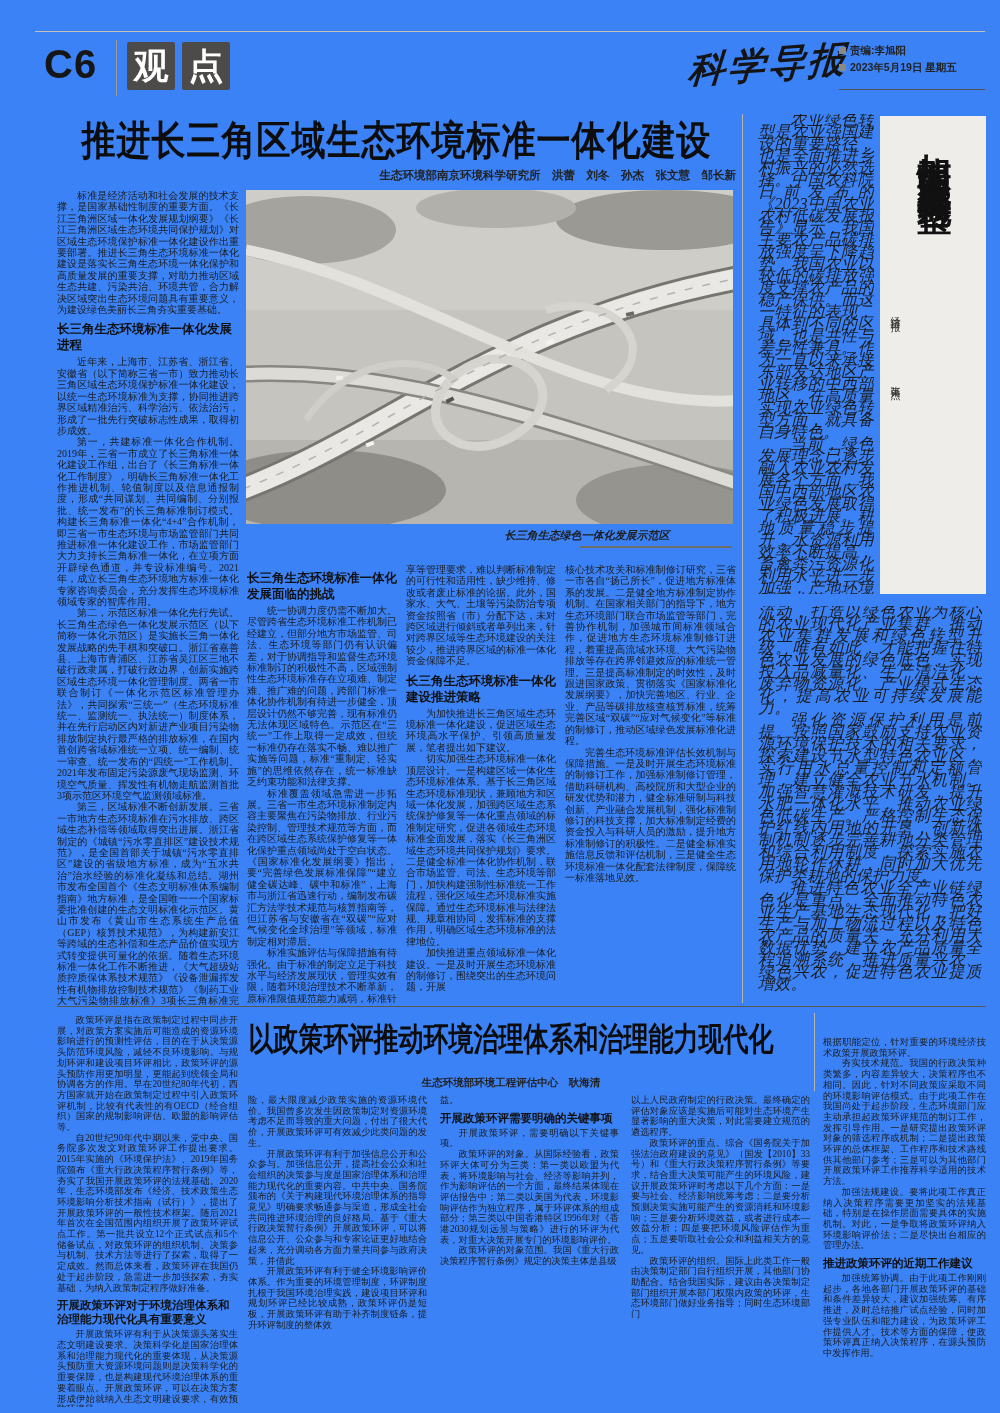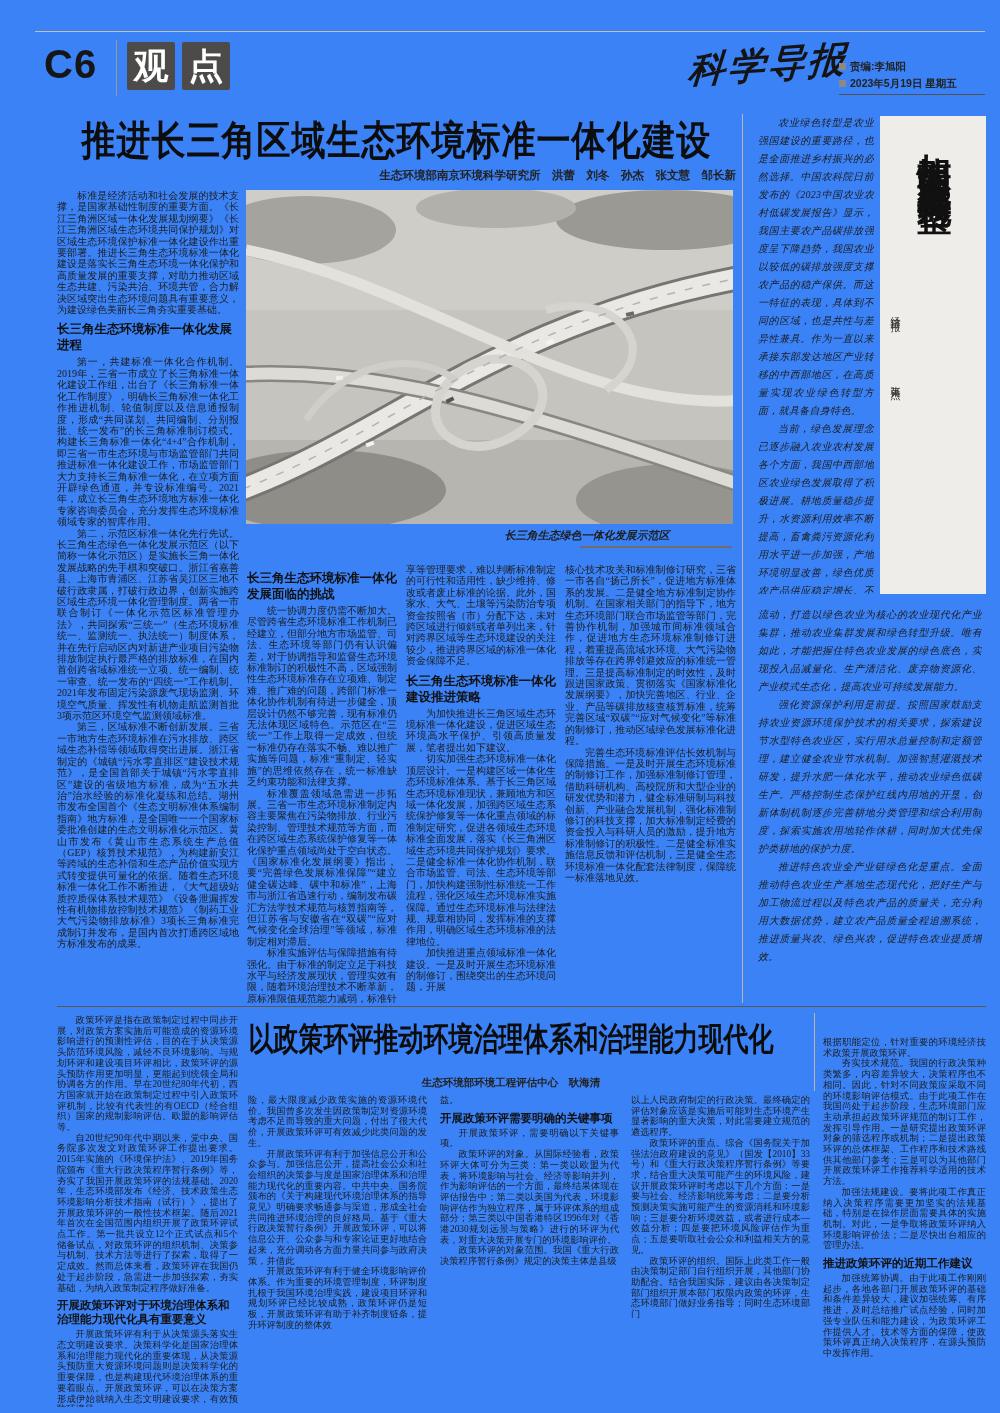--- a/index.html
+++ b/index.html
@@ -11,23 +11,23 @@
   .page-no{position:absolute;left:44px;top:8px;font-family:"Liberation Sans",sans-serif;
            font-weight:700;font-size:40px;letter-spacing:1px;color:#161616;}
   .mast-sep{position:absolute;left:116px;top:6px;width:1px;height:56px;background:#9c9a95;}
   .section-badges{position:absolute;left:127px;top:8px;display:flex;gap:7px;}
   .badge{width:48px;height:48px;background:#4c4b49;color:#fff;display:flex;align-items:center;
          justify-content:center;font-family:"Liberation Sans",sans-serif;font-weight:700;
          font-size:35px;border-radius:2px;}
   .paper-logo{position:absolute;left:688px;top:6px;font-family:"DejaVu Serif",serif;
               font-style:italic;font-weight:700;font-size:37px;letter-spacing:3px;color:#141414;
               transform:rotate(-4deg) skewX(-8deg);transform-origin:center;}
-  .date-block{position:absolute;right:15px;top:24px;width:146px;font-family:"Liberation Sans",sans-serif;
+  .date-block{position:absolute;right:15px;top:8px;width:146px;font-family:"Liberation Sans",sans-serif;
               font-weight:700;font-size:10.5px;line-height:17px;color:#222;
-              border-bottom:1px solid #55534f;padding-bottom:2px;}
+              border-bottom:1px solid #55534f;padding-bottom:13px;}
   .date-block .sq{display:inline-block;width:7px;height:7px;background:#8b8984;margin-right:4px;}
   
   .para{margin:0;text-indent:2em;text-align:justify;}
   .para.noindent{text-indent:0;}
   .col-subhead{font-family:"Liberation Sans",sans-serif;font-weight:700;margin:6px 0 3px;color:#111;}
   
   .main-art{position:absolute;left:57px;top:112px;width:679px;height:893px;}
   .main-headline{position:absolute;left:0;top:2px;width:100%;text-align:center;
       font-family:"Liberation Sans",sans-serif;font-weight:900;font-size:34px;letter-spacing:1px;
       transform:scaleY(1.18);transform-origin:top center;color:#0d0d0d;white-space:nowrap;}
@@ -43,21 +43,21 @@
   .photo-spacer{height:374px;}
   .photo{position:absolute;left:189px;top:78px;width:487px;height:334px;overflow:hidden;
          background:#c4c2bd;box-shadow:0 0 0 1px #b3b1ac inset;}
   .photo-caption{position:absolute;left:380px;top:416px;width:300px;text-align:center;
       font-size:11px;font-weight:700;font-style:italic;color:#1f1f1f;}
   .caption-rule{position:absolute;left:523px;top:434px;width:152px;border-top:2px solid #6f6d68;}
   
   .side-divider{position:absolute;left:742px;top:114px;width:1px;height:889px;background:#b7b5b0;}
   .sidebar{position:absolute;left:746px;top:112px;width:240px;height:893px;}
   .side-narrow{position:absolute;left:12px;top:2px;width:116px;height:480px;overflow:hidden;}
-  .sidebar .para{font-style:italic;font-size:10px;line-height:18px;letter-spacing:0.3px;}
+  .sidebar .para{font-style:italic;font-size:16px;line-height:12px;letter-spacing:0.3px;}
   .side-titlebox{position:absolute;right:0;top:4px;width:106px;height:478px;background:#efedе9;
                  background:#efede9;}
   .side-title{position:absolute;left:32px;top:10px;height:458px;writing-mode:vertical-rl;
       font-family:"Liberation Sans",sans-serif;font-weight:700;font-size:34px;letter-spacing:4px;
       color:#111;}
   .side-attr{position:absolute;writing-mode:vertical-rl;font-size:10px;color:#333;
       font-family:"Liberation Sans",sans-serif;letter-spacing:2px;}
   .side-attr.src{left:8px;top:192px;}
   .side-attr.auth{left:8px;top:262px;}
   .side-wide{position:absolute;left:12px;right:4px;top:494px;bottom:2px;overflow:hidden;}
@@ -98,20 +98,21 @@
     </div>
   </div>
 
   <div class="main-art">
     <div class="main-headline">推进长三角区域生态环境标准一体化建设</div>
     <div class="main-byline">生态环境部南京环境科学研究所　洪蕾　刘冬　孙杰　张文慧　邹长新</div>
     <div class="main-body">
       <div class="mcol mcol1">
           <p class="para">标准是经济活动和社会发展的技术支撑，是国家基础性制度的重要方面。《长江三角洲区域一体化发展规划纲要》《长江三角洲区域生态环境共同保护规划》对区域生态环境保护标准一体化建设作出重要部署。推进长三角生态环境标准一体化建设是落实长三角生态环境一体化保护和高质量发展的重要支撑，对助力推动区域生态共建、污染共治、环境共管，合力解决区域突出生态环境问题具有重要意义，为建设绿色美丽长三角夯实重要基础。</p>
           <h4 class="col-subhead">长三角生态环境标准一体化发展进程</h4>
+          <p class="para">近年来，上海市、江苏省、浙江省、安徽省（以下简称三省一市）致力推动长三角区域生态环境保护标准一体化建设，以统一生态环境标准为支撑，协同推进跨界区域精准治污、科学治污、依法治污，形成了一批先行突破标志性成果，取得初步成效。</p>
           <p class="para">第一，共建标准一体化合作机制。2019年，三省一市成立了长三角标准一体化建设工作组，出台了《长三角标准一体化工作制度》，明确长三角标准一体化工作推进机制、轮值制度以及信息通报制度，形成“共同谋划、共同编制、分别报批、统一发布”的长三角标准制订模式。构建长三角标准一体化“4+4”合作机制，即三省一市生态环境与市场监管部门共同推进标准一体化建设工作，市场监管部门大力支持长三角标准一体化，在立项方面开辟绿色通道，并专设标准编号。2021年，成立长三角生态环境地方标准一体化专家咨询委员会，充分发挥生态环境标准领域专家的智库作用。</p>
           <p class="para">第二，示范区标准一体化先行先试。长三角生态绿色一体化发展示范区（以下简称一体化示范区）是实施长三角一体化发展战略的先手棋和突破口。浙江省嘉善县、上海市青浦区、江苏省吴江区三地不破行政隶属，打破行政边界，创新实施跨区域生态环境一体化管理制度。两省一市联合制订《一体化示范区标准管理办法》，共同探索“三统一”（生态环境标准统一、监测统一、执法统一）制度体系，并在先行启动区内对新进产业项目污染物排放制定执行最严格的排放标准，在国内首创跨省域标准统一立项、统一编制、统一审查、统一发布的“四统一”工作机制。2021年发布固定污染源废气现场监测、环境空气质量、挥发性有机物走航监测首批3项示范区环境空气监测领域标准。</p>
           <p class="para">第三，区域标准不断创新发展。三省一市地方生态环境标准在污水排放、跨区域生态补偿等领域取得突出进展。浙江省制定的《城镇“污水零直排区”建设技术规范》，是全国首部关于城镇“污水零直排区”建设的省级地方标准，成为“五水共治”治水经验的标准化凝练和总结。湖州市发布全国首个《生态文明标准体系编制指南》地方标准，是全国唯一一个国家标委批准创建的生态文明标准化示范区。黄山市发布《黄山市生态系统生产总值（GEP）核算技术规范》，为构建新安江等跨域的生态补偿和生态产品价值实现方式转变提供可量化的依据。随着生态环境标准一体化工作不断推进，《大气超级站质控质保体系技术规范》《设备泄漏挥发性有机物排放控制技术规范》《制药工业大气污染物排放标准》3项长三角标准完成制订并发布，是国内首次打通跨区域地方标准发布的成果。</p>
         </div>
       <div class="mcol mcol2">
           <div class="photo-spacer"></div>
           <h4 class="col-subhead">长三角生态环境标准一体化发展面临的挑战</h4>
           <p class="para">统一协调力度仍需不断加大。尽管跨省生态环境标准工作机制已经建立，但部分地方市场监管、司法、生态环境等部门仍有认识偏差，对于协调指导和监督生态环境标准制订的积极性不高，区域强制性生态环境标准存在立项难、制定难、推广难的问题，跨部门标准一体化协作机制有待进一步健全，顶层设计仍然不够完善，现有标准仍无法体现区域特色。示范区在“三统一”工作上取得一定成效，但统一标准仍存在落实不畅、难以推广实施等问题，标准“重制定、轻实施”的思维依然存在，统一标准缺乏约束功能和法律支撑。</p>
           <p class="para">标准覆盖领域急需进一步拓展。三省一市生态环境标准制定内容主要聚焦在污染物排放、行业污染控制、管理技术规范等方面，而在跨区域生态系统保护修复等一体化保护重点领域尚处于空白状态。《国家标准化发展纲要》指出，要“完善绿色发展标准保障”“建立健全碳达峰、碳中和标准”，上海市与浙江省迅速行动，编制发布碳汇方法学技术规范与核算指南等，但江苏省与安徽省在“双碳”“应对气候变化全球治理”等领域，标准制定相对滞后。</p>
           <p class="para">标准实施评估与保障措施有待强化。由于标准的制定立足于科技水平与经济发展现状，管理实效有限，随着环境治理技术不断革新，原标准限值规范能力减弱，标准针对性不足，控制力度不强。当地方与区域生态环境标准实施后，缺乏标准实施评估和信息公开共</p>

